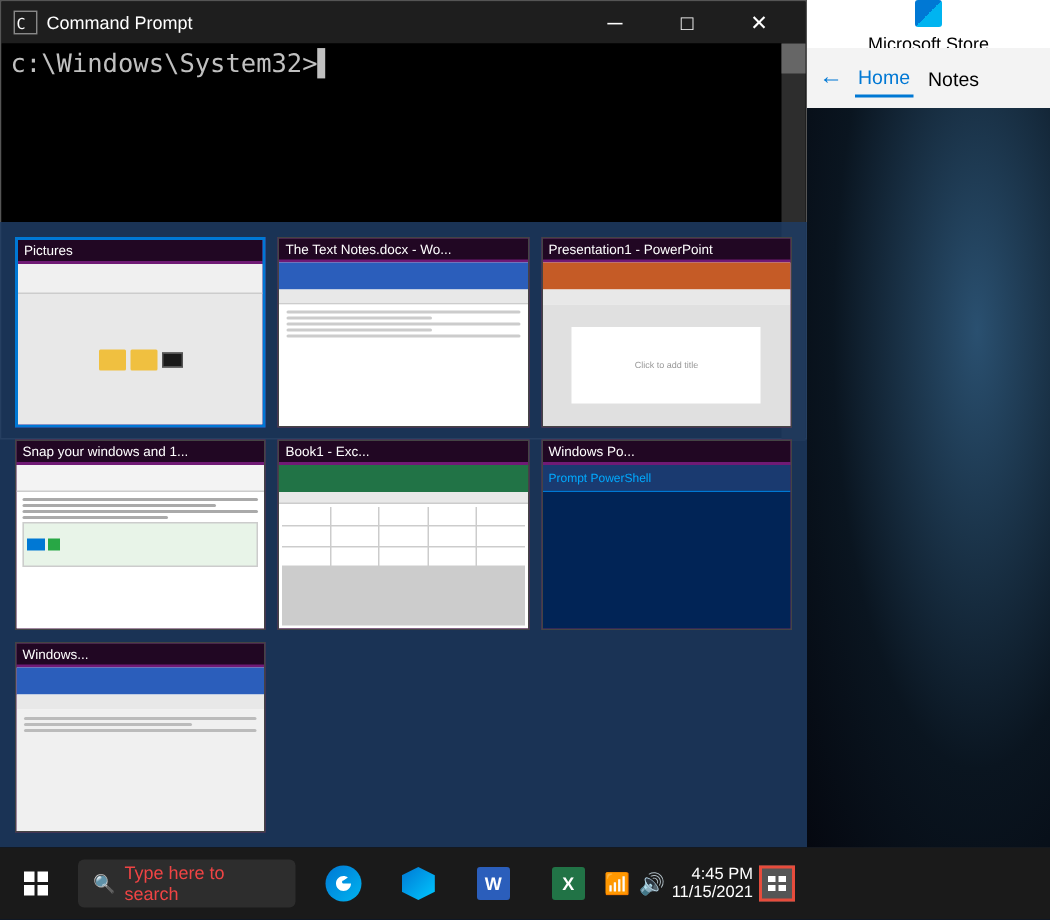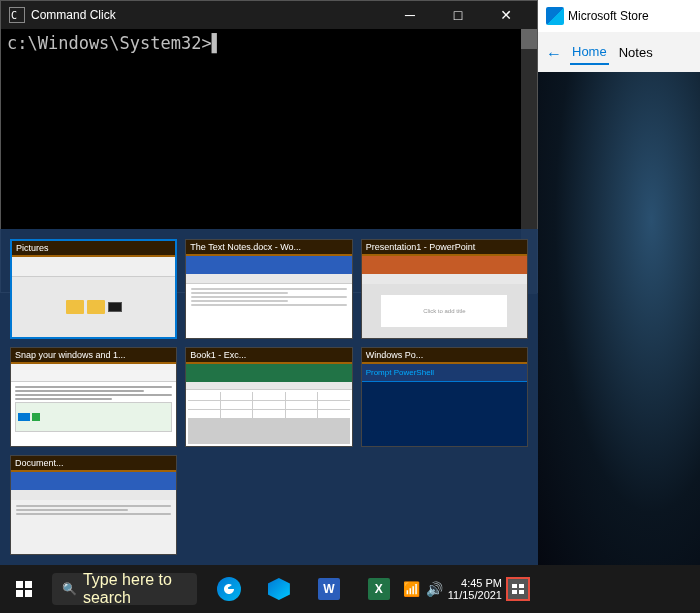--- a/index.html
+++ b/index.html
@@ -107,20 +107,21 @@
       flex-direction: column;
     }
 
     #ms-store-titlebar {
       background: #fff;
       height: 32px;
       display: flex;
       align-items: center;
       padding: 0 8px;
       gap: 4px;
+      flex-direction: column;
     }
 
     #ms-store-icon {
       width: 18px;
       height: 18px;
       background: linear-gradient(135deg, #0078d4 50%, #00b4f0 50%);
       border-radius: 2px;
       flex-shrink: 0;
     }
 
@@ -218,22 +219,22 @@
       max-width: 200px;
       margin-left: 4px;
     }
 
     #search-icon {
       color: #999;
       font-size: 12px;
     }
 
     #search-text {
-      color: #fef9c3;
-      font-size: 16px;
+      color: #ef4444;
+      font-size: 12px;
     }
 
     #taskbar-apps {
       display: flex;
       align-items: center;
       margin-left: 8px;
       gap: 2px;
     }
 
     .taskbar-app {
@@ -329,25 +330,25 @@
       left: 0;
       width: 538px;
       background: rgba(30, 60, 100, 0.85);
       padding: 10px;
       display: grid;
       grid-template-columns: repeat(3, 1fr);
       gap: 8px;
     }
 
     .thumb-card {
-      background: #a16207;
+      background: #701a75;
       border: 1px solid #444;
       cursor: pointer;
       position: relative;
-      height: 100px;
+      height: 127px;
       overflow: hidden;
     }
 
     .thumb-card.active-card {
       border: 2px solid #0078d4;
     }
 
     .thumb-title {
       position: absolute;
       top: 0;
@@ -590,21 +591,21 @@
 <body>
 
 <div id="cmd-window">
   <div id="cmd-titlebar">
     <div id="cmd-icon">
       <svg width="14" height="14" viewBox="0 0 14 14">
         <rect width="14" height="14" fill="#1e1e1e"></rect>
         <text x="1" y="11" font-family="monospace" font-size="10" fill="#fff">C</text>
       </svg>
     </div>
-    <span id="cmd-title">Command Click</span>
+    <span id="cmd-title">Command Prompt</span>
     <div id="cmd-controls">
       <div class="cmd-btn">─</div>
       <div class="cmd-btn">□</div>
       <div class="cmd-btn close">✕</div>
     </div>
   </div>
   <div id="cmd-content">
     <span>c:\Windows\System32&gt;</span><span>▌</span>
   </div>
   <div id="cmd-scrollbar">
@@ -727,21 +728,21 @@
           <div style="height:100%;background:#1a3a70;display:flex;align-items:center;padding:0 4px;">
             <span style="color:#00aaff;font-size:8px;">Prompt PowerShell</span>
           </div>
         </div>
         <div class="ps-content"></div>
       </div>
     </div>
   </div>
 
   <div class="thumb-card">
-    <div class="thumb-title">Document...</div>
+    <div class="thumb-title">Windows...</div>
     <div class="thumb-content">
       <div class="thumb-content-flex thumb-doc">
         <div class="doc-toolbar"></div>
         <div class="doc-ribbon"></div>
         <div class="doc-area">
           <div class="doc-line"></div>
           <div class="doc-line" style="width:70%"></div>
           <div class="doc-line"></div>
         </div>
       </div>

